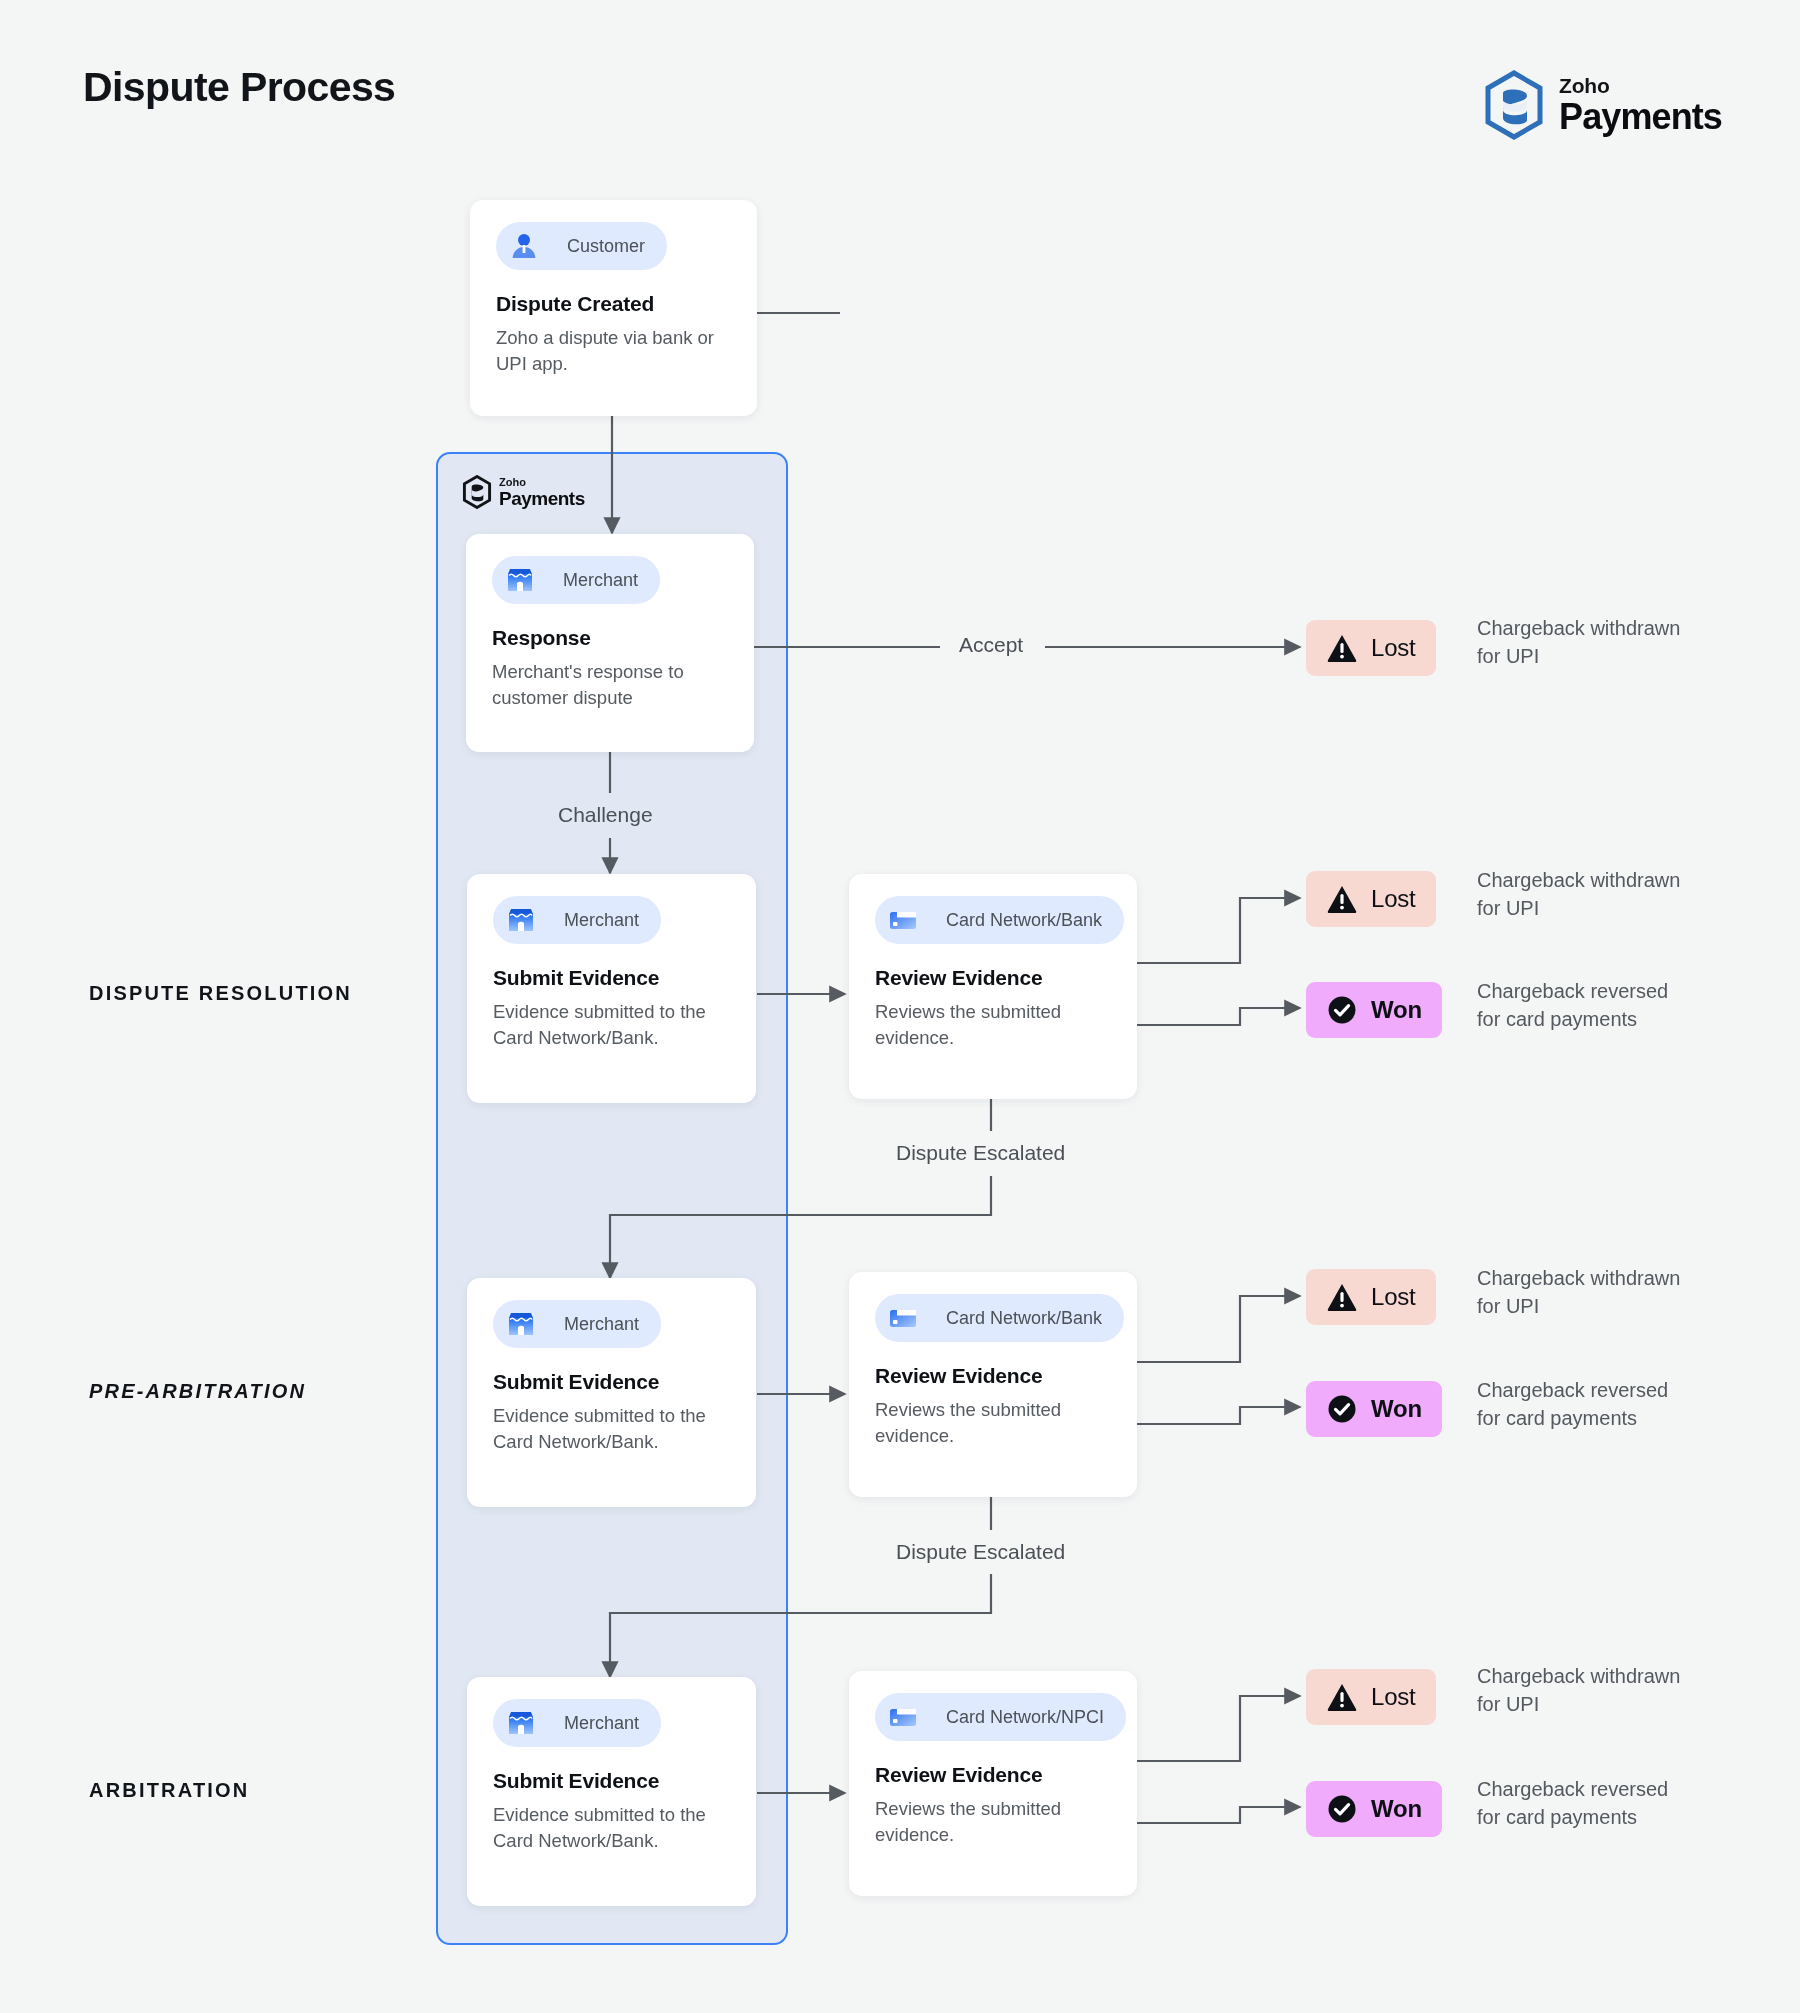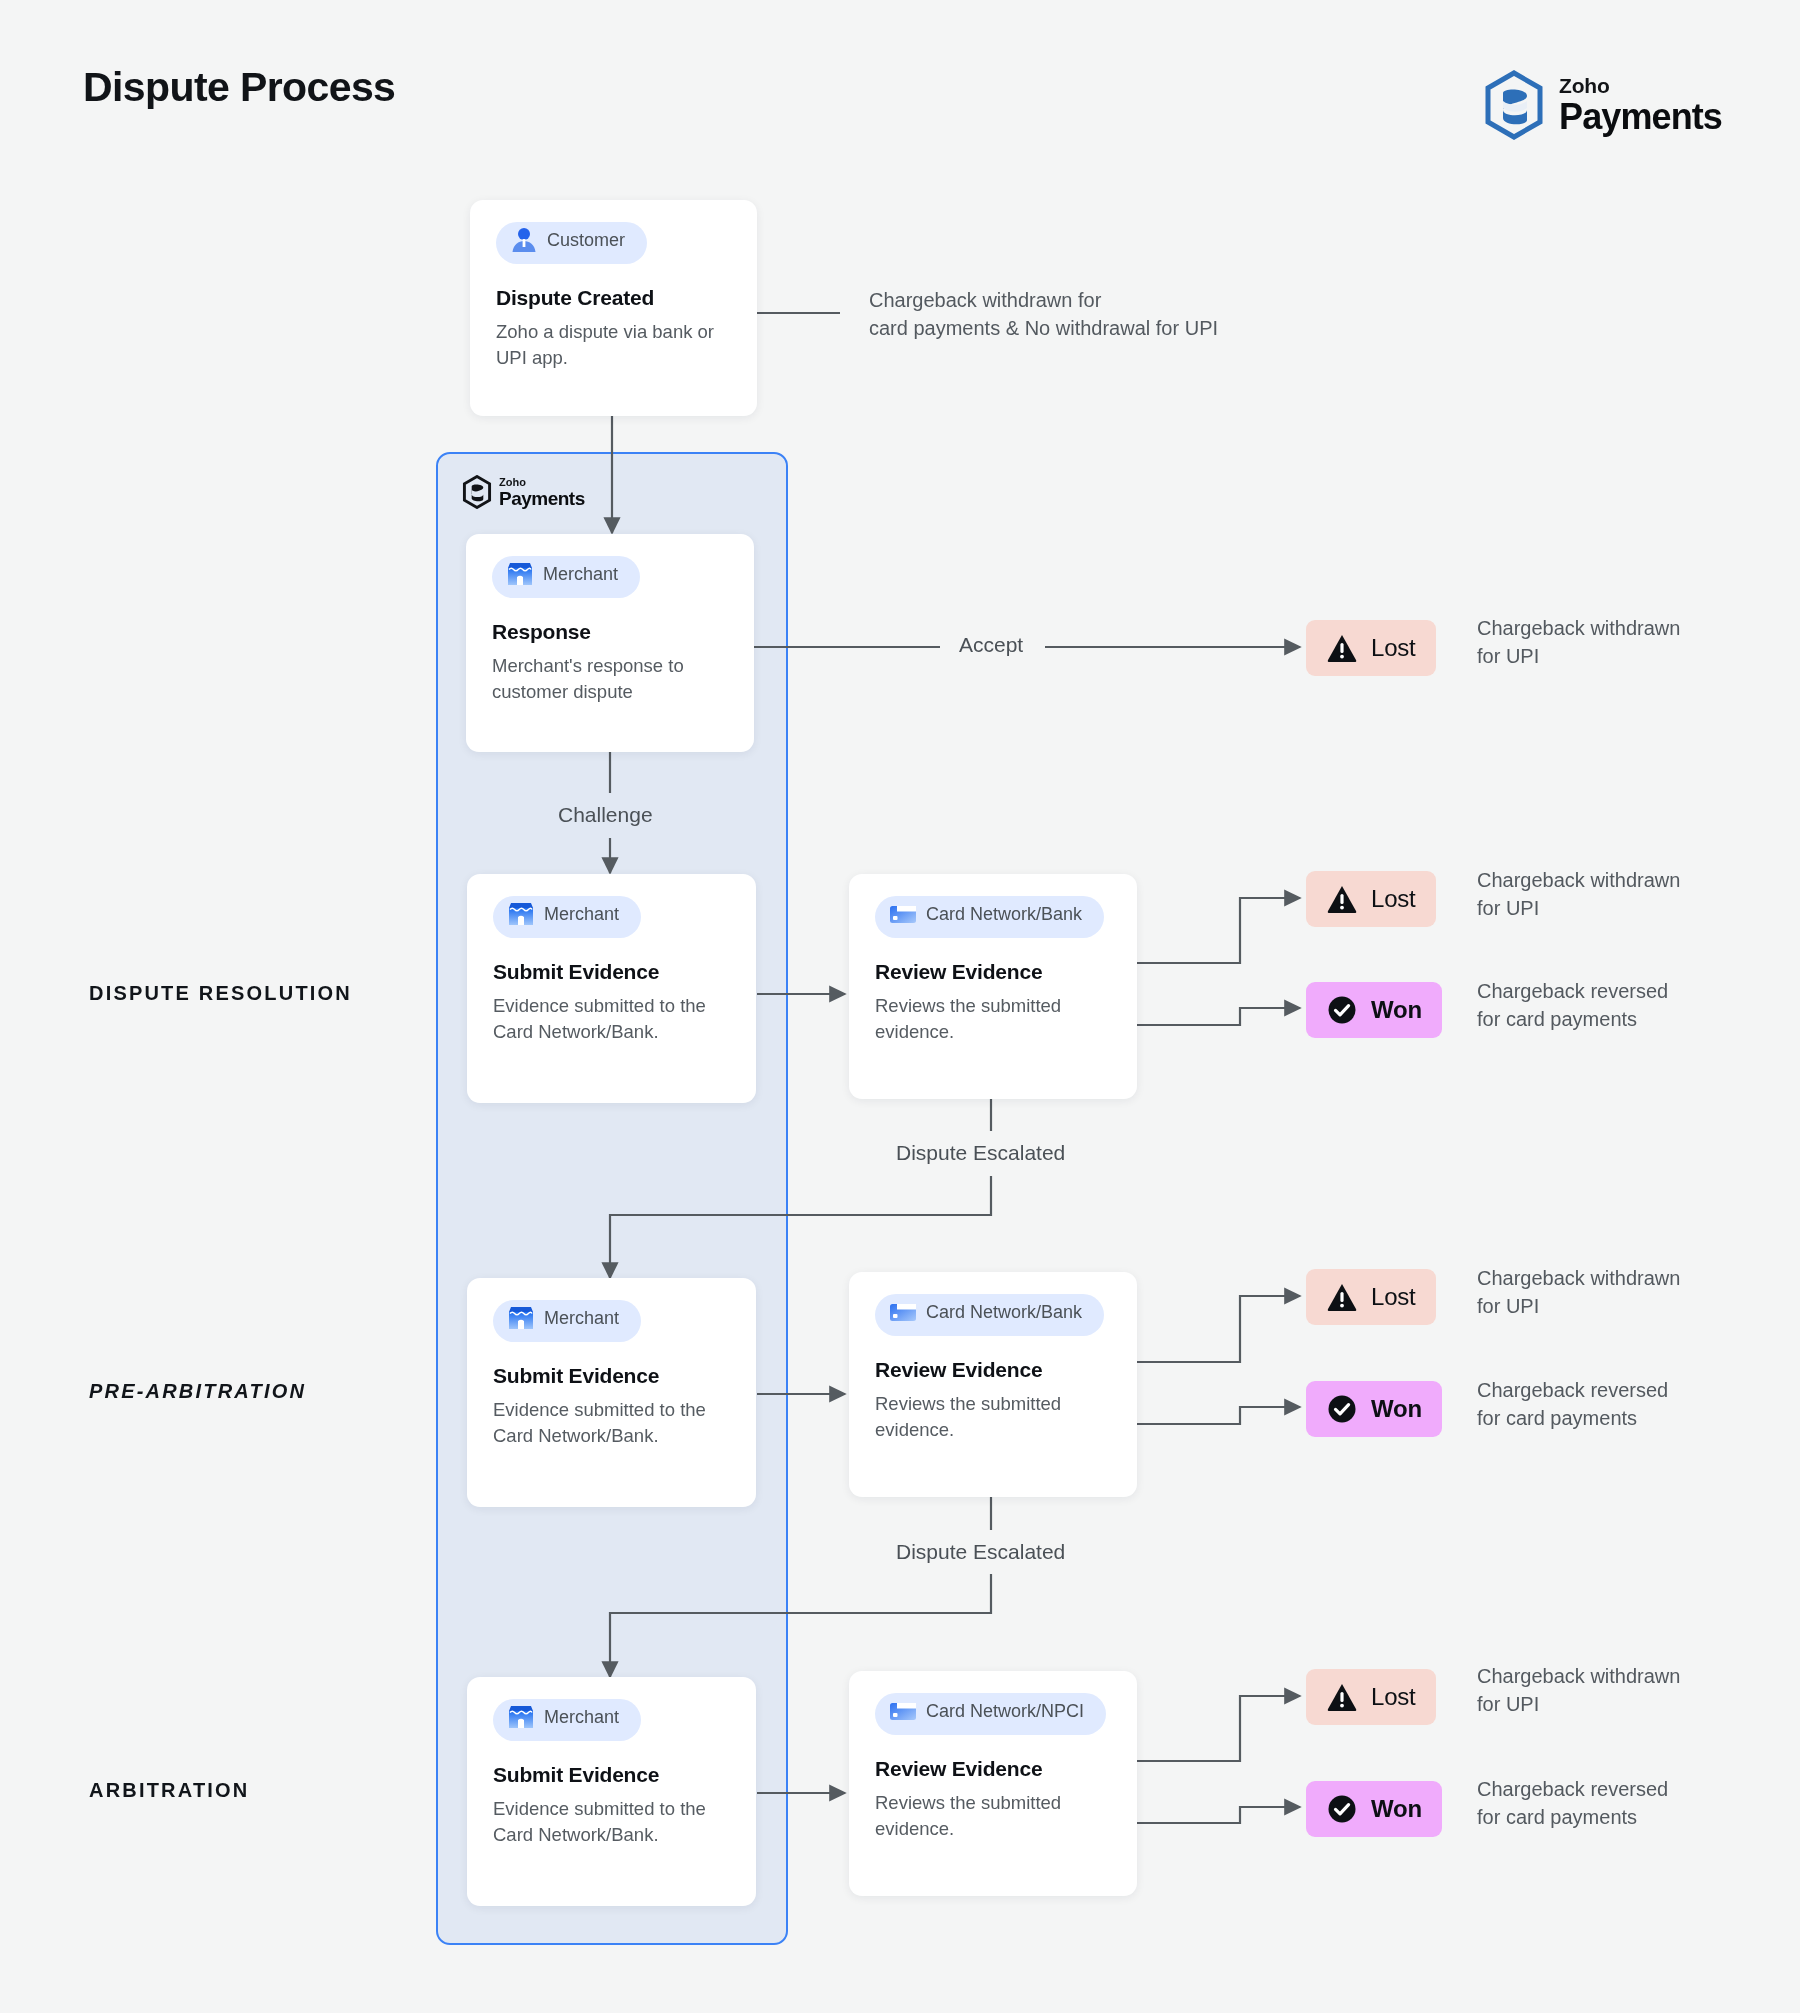--- a/index.html
+++ b/index.html
@@ -43,23 +43,23 @@
   .zz-zoho{ font-size:11px; font-weight:bold; color:#121417; margin-bottom:1px;}
   .zz-payments{ font-size:19px; font-weight:bold; color:#0b0d10; letter-spacing:-0.5px;}
 
   
   .card{
     position:absolute; background:#ffffff; border-radius:13px;
     box-shadow:0 2px 10px rgba(20,30,60,.07);
     padding:22px 26px 26px 26px;
   }
   .chip{
-    display:inline-flex; align-items:center; gap:8px;
+    display:inline-flex; align-items:center; gap:28px;
     background:#e0eaff; border-radius:999px;
-    padding:3px 22px 9px 13px; margin-bottom:22px;
+    padding:9px 22px 9px 13px; margin-bottom:22px;
   }
   .chip-label{ font-size:18px; color:#4b5157; white-space:nowrap; }
   .chip-icon{ width:30px; height:30px; flex:0 0 auto; display:block;}
   .card-title{ font-size:21px; font-weight:bold; color:#0e1116; margin-bottom:9px; letter-spacing:-0.2px;}
   .card-desc{ font-size:18.5px; line-height:1.42; color:#555b61; }
 
   
   .badge{
     position:absolute; display:flex; align-items:center; gap:13px;
     border-radius:9px; padding:12px 20px 12px 20px;
@@ -370,22 +370,20 @@
   </div>
 
   <div class="badge won" style="left:1306px; top:1781px;">
     <svg class="badge-icon" viewBox="0 0 32 32">
       <circle cx="16" cy="16" r="13.5" fill="#0d1014"></circle>
       <path d="M9.5 16.4 L14 20.8 L22.6 11.6" stroke="#ffffff" stroke-width="3.2" fill="none" stroke-linecap="round" stroke-linejoin="round"></path>
     </svg>
     <span class="badge-label">Won</span>
   </div>
 
-  <div class="note" style="left:869px; top:286px;">Chargeback withdrawn  for
-card payments &amp; No withdrawal for UPI</div>
   <div class="note" style="left:1477px; top:614px;">Chargeback withdrawn
 for UPI</div>
   <div class="note" style="left:1477px; top:866px;">Chargeback withdrawn
 for UPI</div>
   <div class="note" style="left:1477px; top:977px;">Chargeback reversed
 for card payments</div>
   <div class="note" style="left:1477px; top:1264px;">Chargeback withdrawn
 for UPI</div>
   <div class="note" style="left:1477px; top:1376px;">Chargeback reversed
 for card payments</div>

